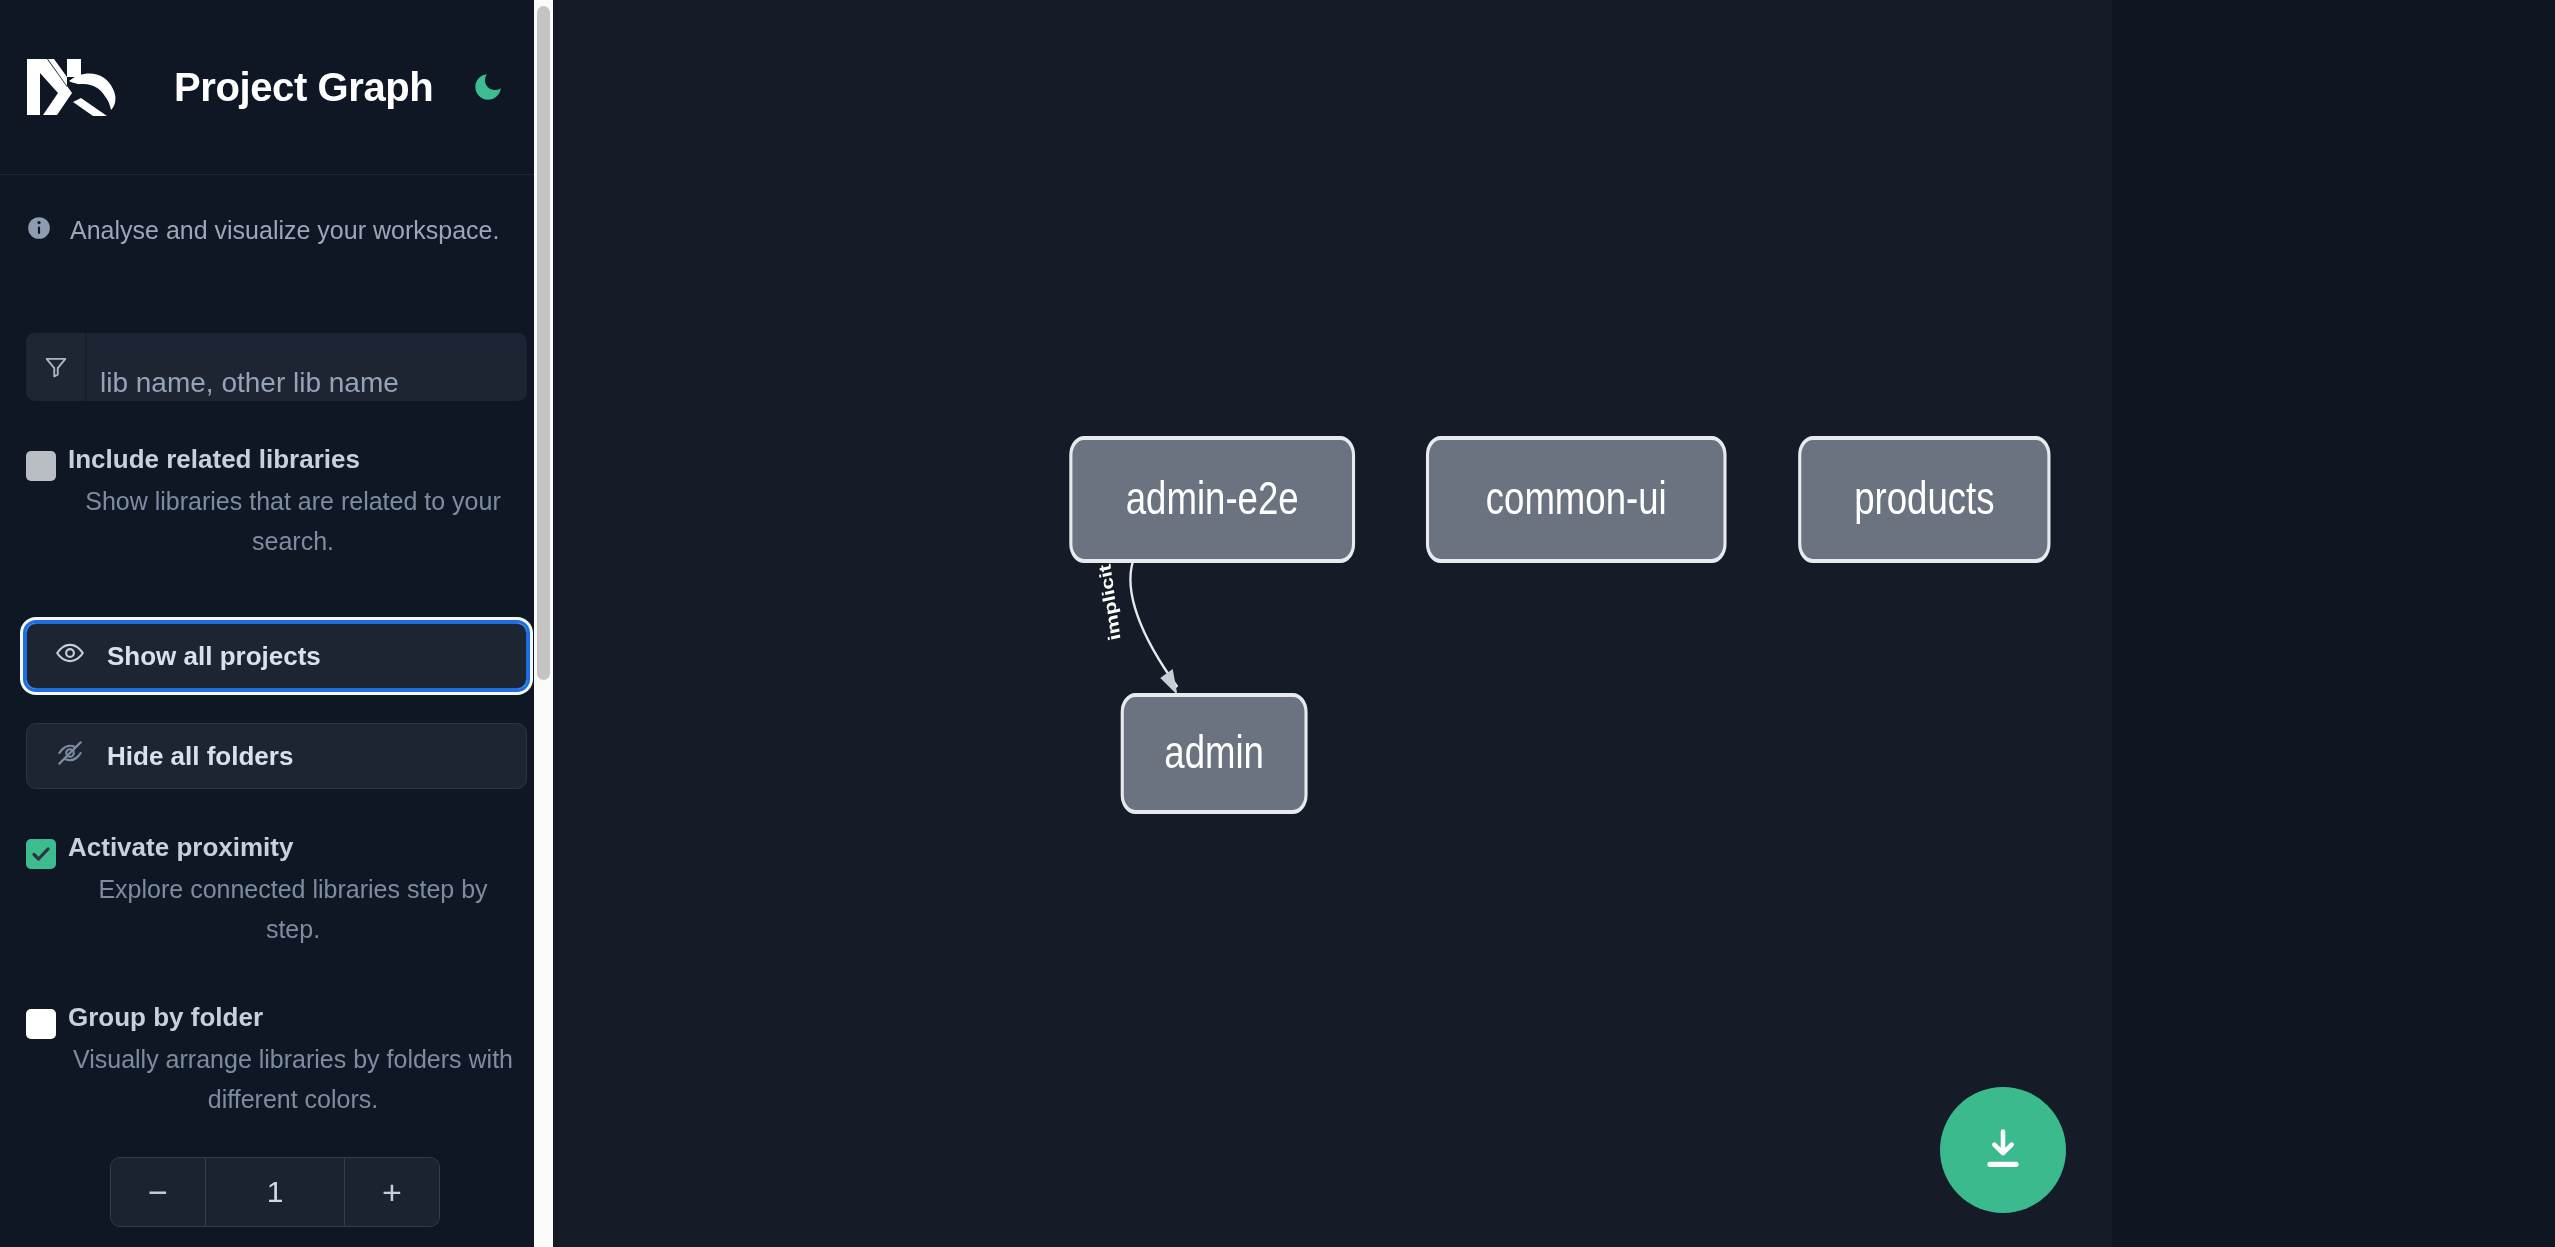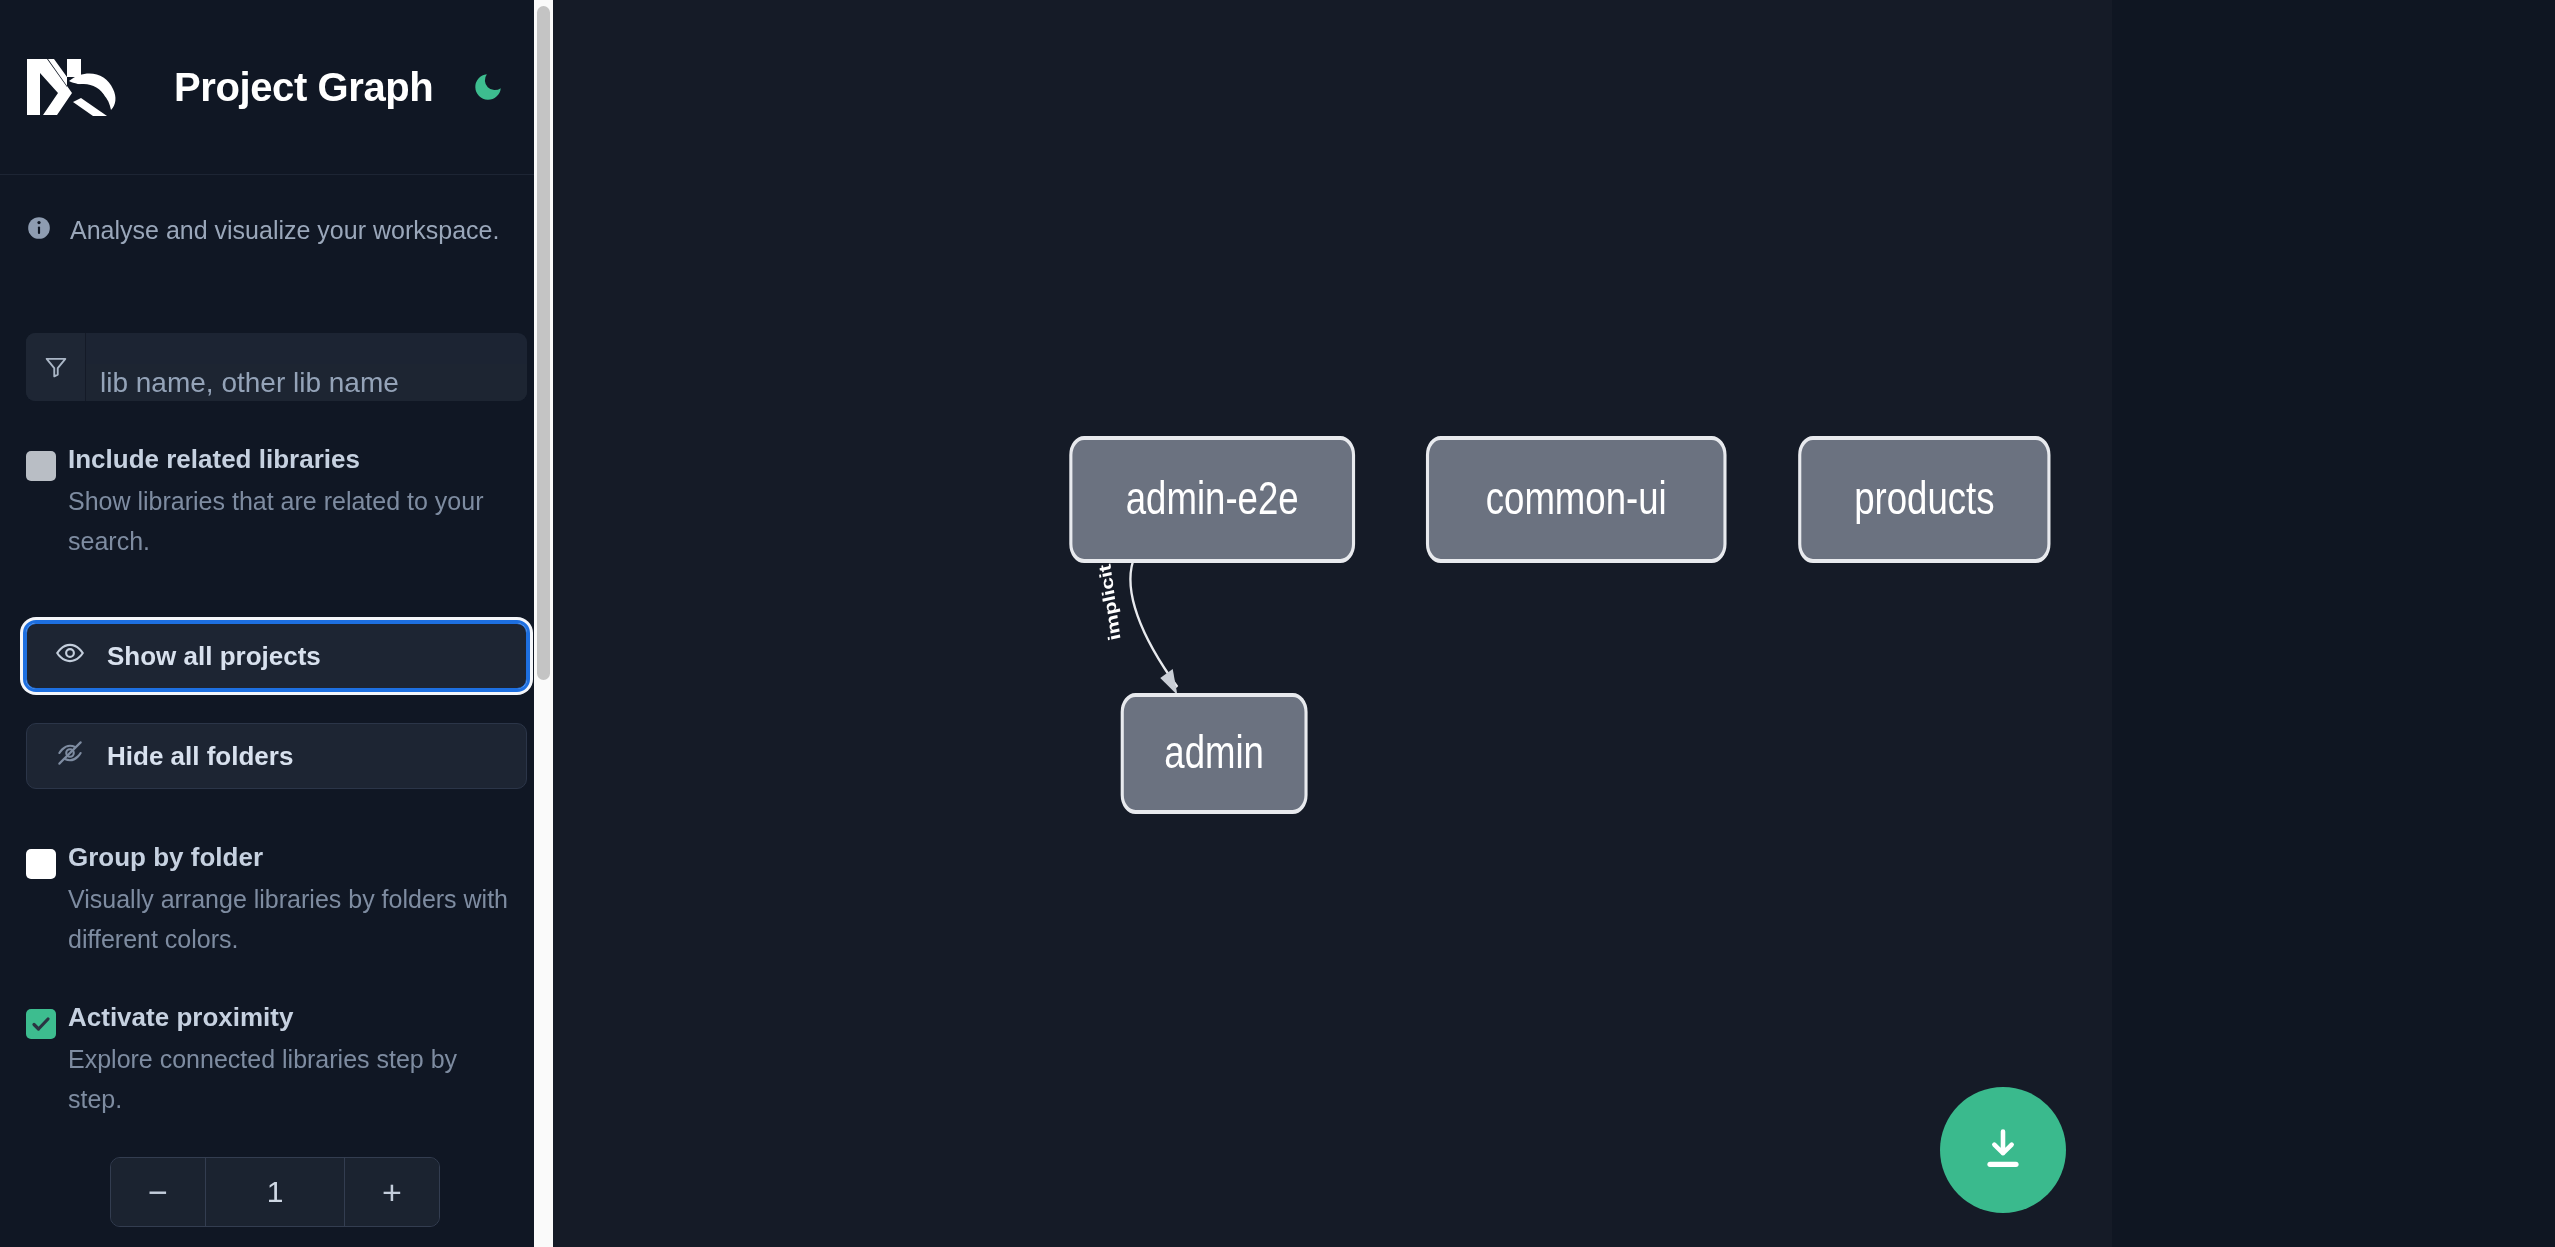--- a/index.html
+++ b/index.html
@@ -125,20 +125,21 @@
     font-size: 26px;
     font-weight: 700;
     line-height: 32px;
   }
   .cb-desc {
     color: #7e8ca1;
     font-size: 25px;
     line-height: 40px;
     margin-top: 6px;
     max-width: 450px;
+    text-align: center;
   }
 
   
   .btn {
     position: relative;
     margin: 0 26px;
     height: 66px;
     display: flex;
     align-items: center;
     gap: 22px;
@@ -327,37 +328,37 @@
         <span>
           <svg viewBox="0 0 24 24" width="30" height="30" aria-hidden="true">
             <path d="M3.5 12S6.8 6.2 12 6.2c1.5 0 2.8.4 4 1M20.5 12S17.2 17.8 12 17.8c-1.5 0-2.8-.4-4-1" fill="none" stroke="#7e8ca1" stroke-width="1.7" stroke-linecap="round"></path>
             <circle cx="12" cy="12" r="3" fill="none" stroke="#7e8ca1" stroke-width="1.7"></circle>
             <line x1="3.5" y1="20.5" x2="20.5" y2="3.5" stroke="#7e8ca1" stroke-width="1.7" stroke-linecap="round"></line>
           </svg>
         </span>
         <span>Hide all folders</span>
       </div>
 
+      <div class="cb-row">
+        <span class="cb-box checked">
+          <svg viewBox="0 0 24 24" width="24" height="24" aria-hidden="true">
+            <path d="M5 12.5l4.5 4.5L19 7" fill="none" stroke="#2a3442" stroke-width="3.2" stroke-linecap="round" stroke-linejoin="round"></path>
+          </svg>
+        </span>
+        <span class="cb-text">
+          <span class="cb-label">Activate proximity</span>
+          <span class="cb-desc" style="display:block">Explore connected libraries step by step.</span>
+        </span>
+      </div>
+
       <div class="cb-row" style="margin-top:52px">
         <span class="cb-box unchecked"></span>
         <span class="cb-text">
           <span class="cb-label">Group by folder</span>
           <span class="cb-desc" style="display:block">Visually arrange libraries by folders with different colors.</span>
-        </span>
-      </div>
-
-      <div class="cb-row">
-        <span class="cb-box checked">
-          <svg viewBox="0 0 24 24" width="24" height="24" aria-hidden="true">
-            <path d="M5 12.5l4.5 4.5L19 7" fill="none" stroke="#2a3442" stroke-width="3.2" stroke-linecap="round" stroke-linejoin="round"></path>
-          </svg>
-        </span>
-        <span class="cb-text">
-          <span class="cb-label">Activate proximity</span>
-          <span class="cb-desc" style="display:block">Explore connected libraries step by step.</span>
         </span>
       </div>
 
       <div class="stepper">
         <span class="step-btn minus">−</span>
         <span class="step-val">1</span>
         <span class="step-btn plus">+</span>
       </div>
 
     </div>

